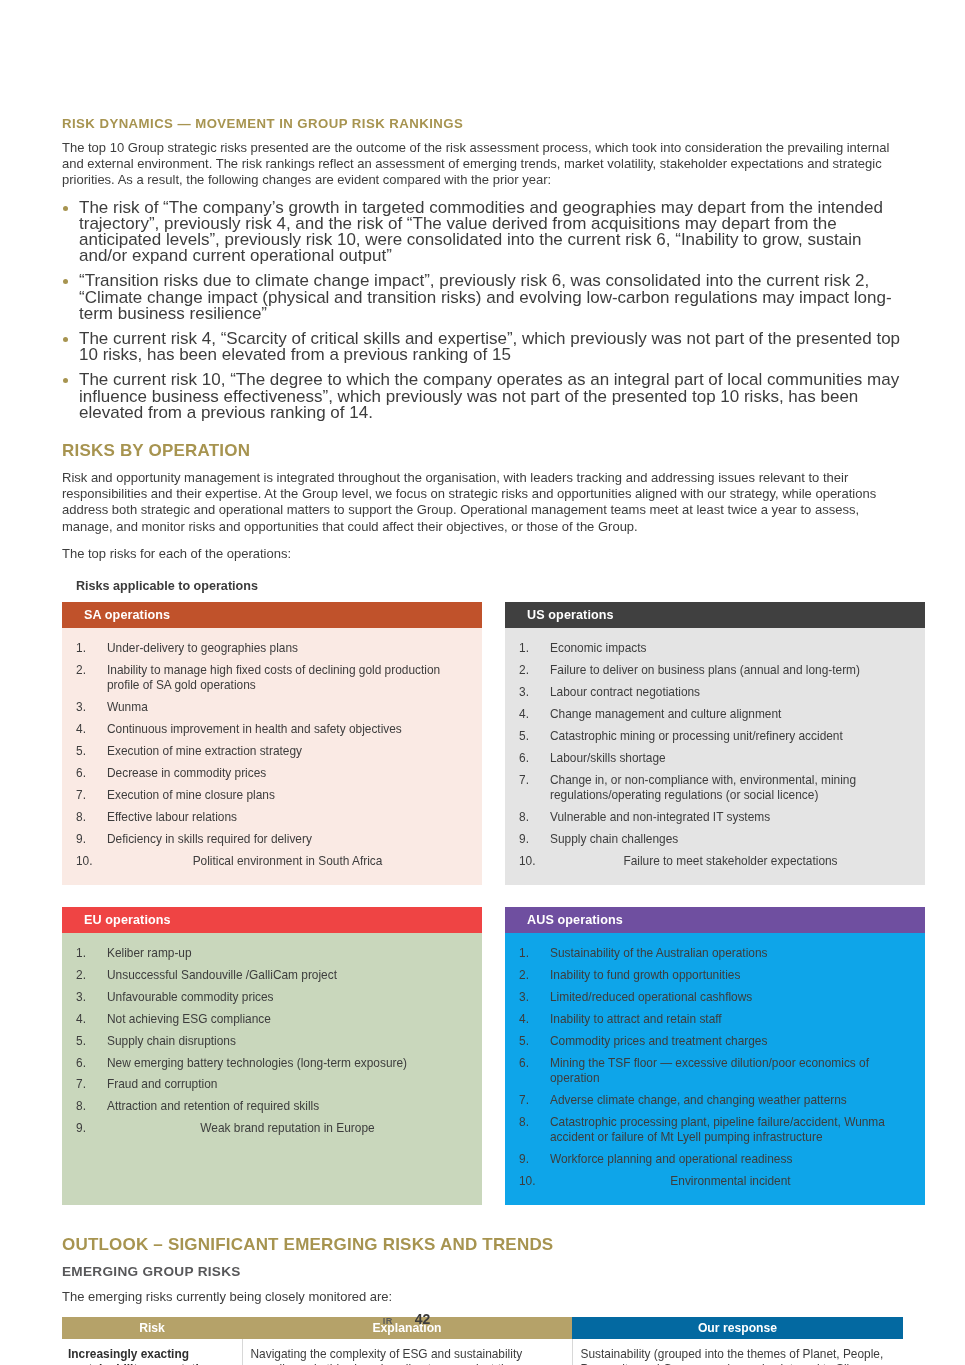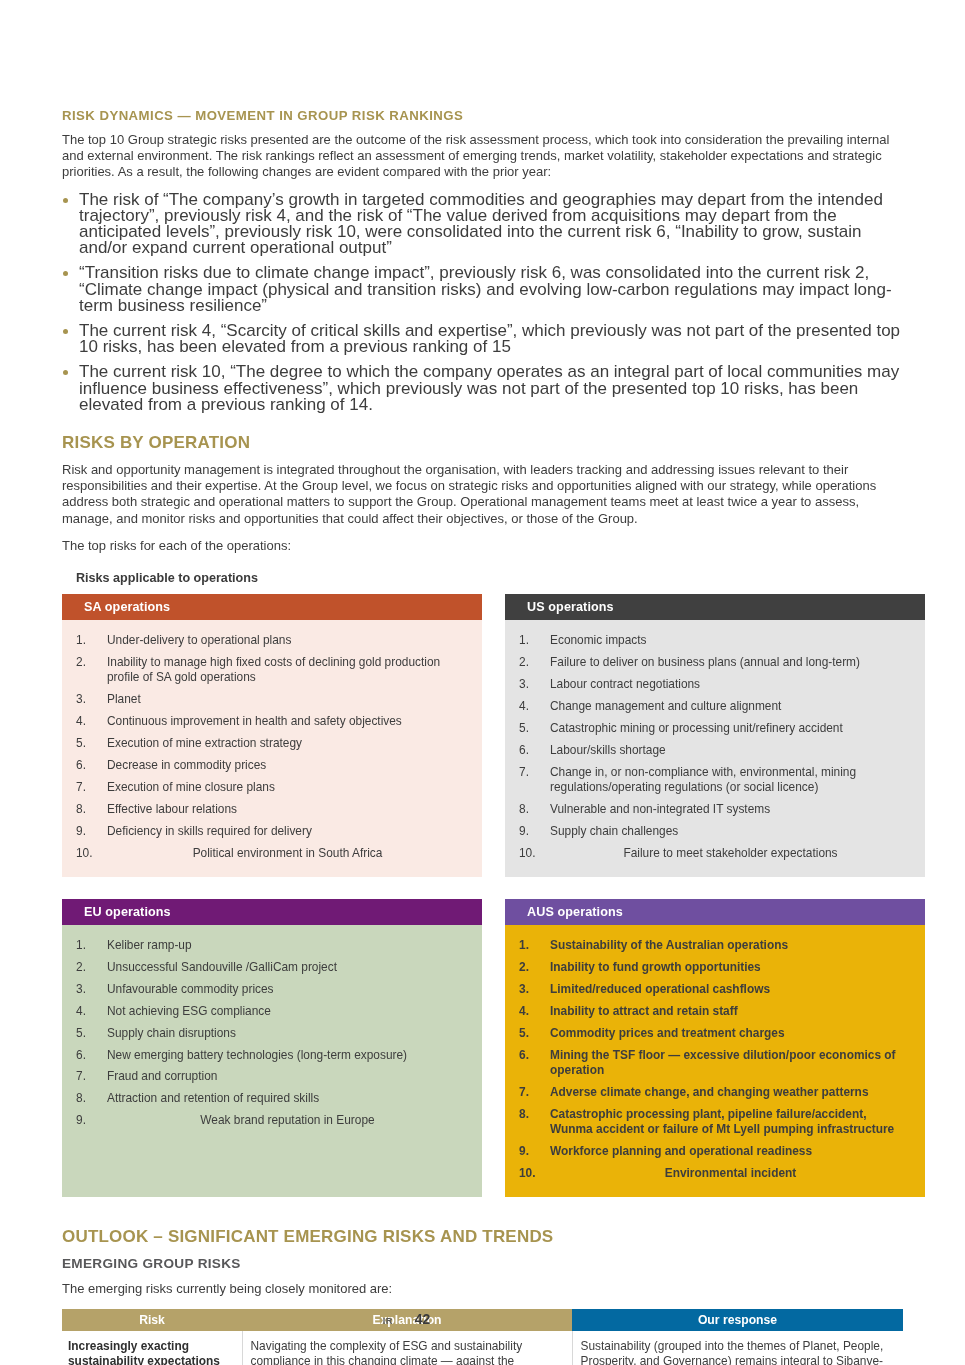--- a/index.html
+++ b/index.html
@@ -23,21 +23,21 @@
     box-sizing: border-box;
     padding: 100px 62px 0 62px;
   }
 
   
   h2.gold-head {
     font-size: 13.2px;
     font-weight: bold;
     letter-spacing: 0.45px;
     color: #a79450;
-    margin: 8px 0 9px 0;
+    margin: 16px 0 9px 0;
     text-transform: uppercase;
   }
   h2.gold-head-lg {
     font-size: 17px;
     font-weight: bold;
     letter-spacing: 0.2px;
     color: #a79450;
     margin: 0 0 9px 0;
     text-transform: uppercase;
   }
@@ -218,23 +218,23 @@
     <p class="body-text">The top risks for each of the operations:</p>
 
     <div class="ops-label">Risks applicable to operations</div>
 
     <div class="ops-grid">
 
       <div class="ops-box sa">
         <div class="ops-head" style="background:#c0522b;">SA operations</div>
         <div class="ops-body" style="background:#faeae4;">
           <ol class="ops-list">
-            <li>Under-delivery to operational plans</li>
+            <li>Under-delivery to geographies plans</li>
             <li>Inability to manage high fixed costs of declining gold production profile of SA gold operations</li>
-            <li>Planet</li>
+            <li>Wunma</li>
             <li>Continuous improvement in health and safety objectives</li>
             <li>Execution of mine extraction strategy</li>
             <li>Decrease in commodity prices</li>
             <li>Execution of mine closure plans</li>
             <li>Effective labour relations</li>
             <li>Deficiency in skills required for delivery</li>
             <li>Political environment in South Africa</li>
           </ol>
         </div>
       </div>
@@ -251,39 +251,39 @@
             <li>Labour/skills shortage</li>
             <li>Change in, or non-compliance with, environmental, mining regulations/operating regulations (or social licence)</li>
             <li>Vulnerable and non-integrated IT systems</li>
             <li>Supply chain challenges</li>
             <li>Failure to meet stakeholder expectations</li>
           </ol>
         </div>
       </div>
 
       <div class="ops-box eu">
-        <div class="ops-head" style="background:#701a75;">EU operations</div>
+        <div class="ops-head" style="background:#ef4444;">EU operations</div>
         <div class="ops-body" style="background:#c9d7bc;">
           <ol class="ops-list">
             <li>Keliber ramp-up</li>
             <li>Unsuccessful Sandouville /GalliCam project</li>
             <li>Unfavourable commodity prices</li>
             <li>Not achieving ESG compliance</li>
             <li>Supply chain disruptions</li>
             <li>New emerging battery technologies (long-term exposure)</li>
             <li>Fraud and corruption</li>
             <li>Attraction and retention of required skills</li>
             <li>Weak brand reputation in Europe</li>
           </ol>
         </div>
       </div>
 
       <div class="ops-box aus">
         <div class="ops-head" style="background:#6f4fa0;">AUS operations</div>
-        <div class="ops-body" style="background:#eab308;font-weight:bold;">
+        <div class="ops-body" style="background:#0ea5e9;">
           <ol class="ops-list">
             <li>Sustainability of the Australian operations</li>
             <li>Inability to fund growth opportunities</li>
             <li>Limited/reduced operational cashflows</li>
             <li>Inability to attract and retain staff</li>
             <li>Commodity prices and treatment charges</li>
             <li>Mining the TSF floor — excessive dilution/poor economics of operation</li>
             <li>Adverse climate change, and changing weather patterns</li>
             <li>Catastrophic processing plant, pipeline failure/accident, Wunma accident or failure of Mt Lyell pumping infrastructure</li>
             <li>Workforce planning and operational readiness</li>

